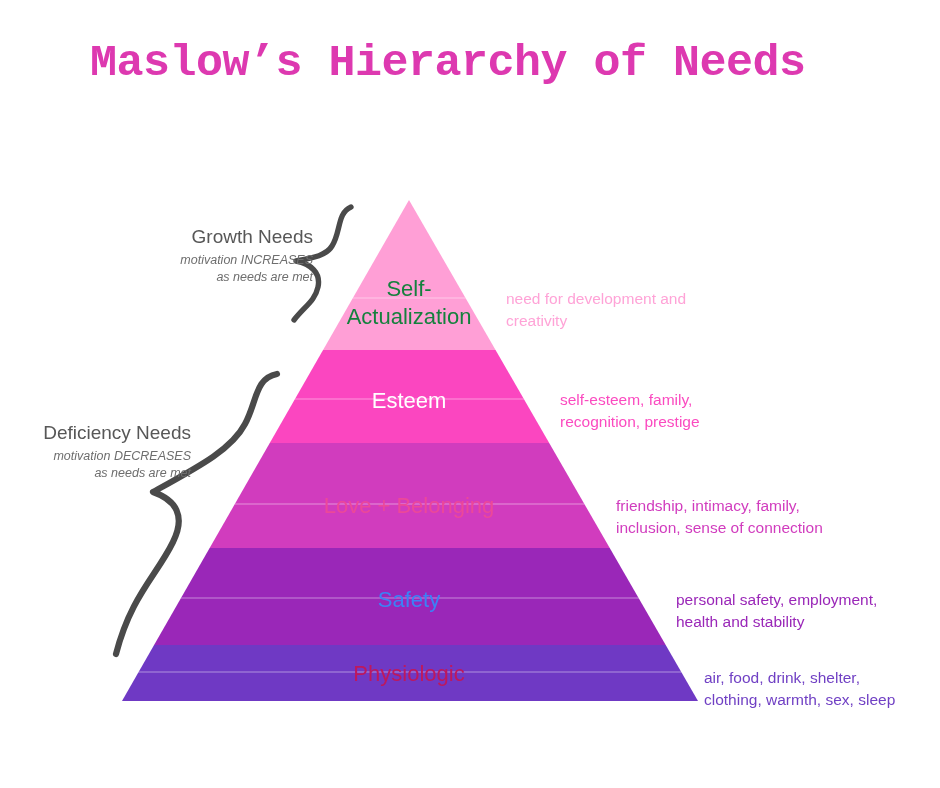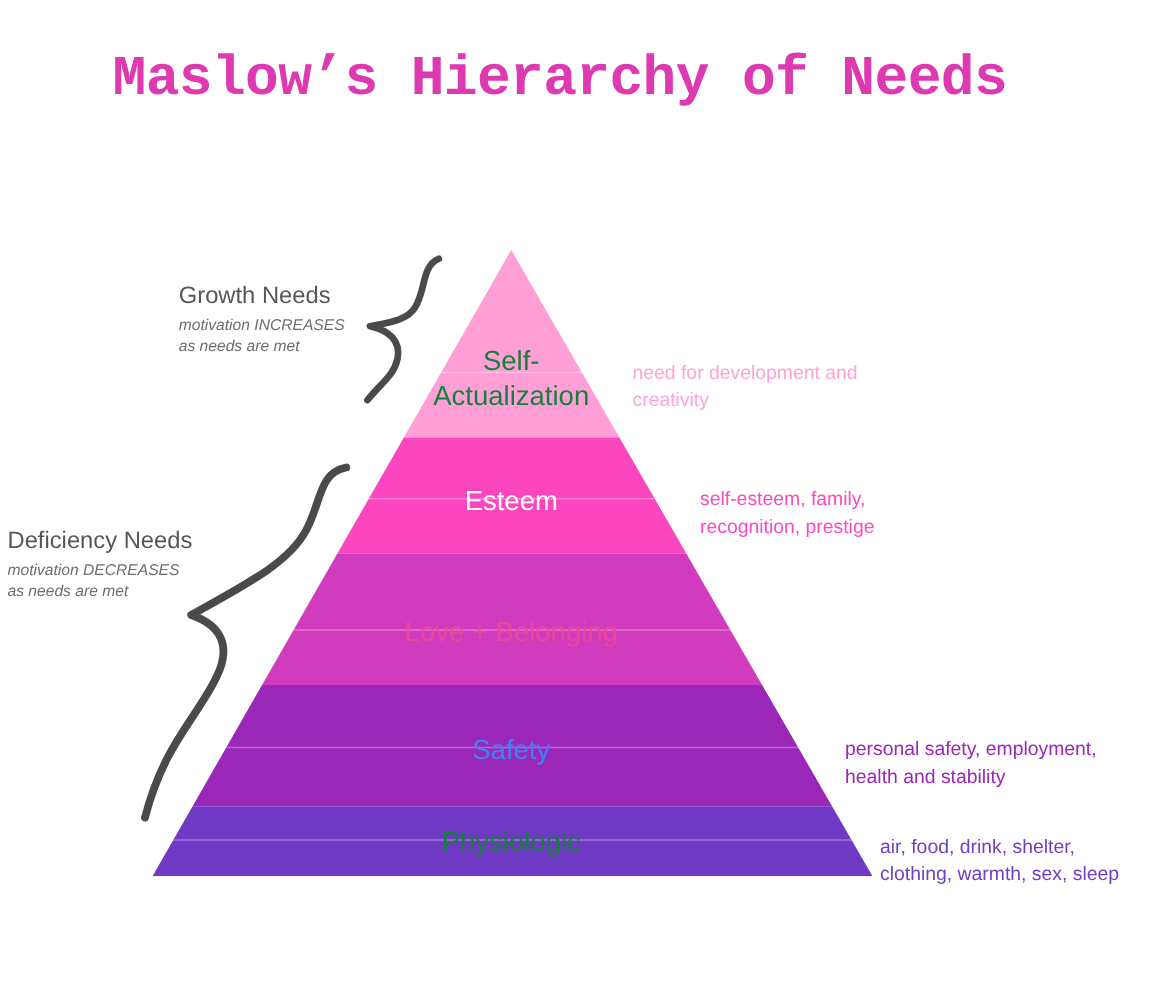--- a/index.html
+++ b/index.html
@@ -41,21 +41,21 @@
   
   .desc{
     position:absolute;
     font-size:15.5px;
     line-height:1.45;
     white-space:pre-line;
     margin-top:12px;
   }
 
   
-  .annot{position:absolute;text-align:left;}
+  .annot{position:absolute;text-align:right;}
   .annot .annot-title{
     font-size:19px;
     color:#575757;
     line-height:1.2;
     white-space:nowrap;
   }
   .annot .annot-sub{
     font-size:12.5px;
     font-style:italic;
     color:#6e6e6e;
@@ -108,28 +108,30 @@
 
   <div class="tier-label" id="lbl-5" style="left: 289px; top: 275px; width: 240px; color: #15803d;">Self-
 Actualization</div>
 
   <div class="tier-label" id="lbl-4" style="left: 289px; top: 387px; width: 240px; color: rgb(255, 255, 255);">Esteem</div>
 
   <div class="tier-label" id="lbl-3" style="left: 269px; top: 492px; width: 280px; color: #ec4899;">Love + Belonging</div>
 
   <div class="tier-label" id="lbl-2" style="left: 289px; top: 586px; width: 240px; color: #3b82f6;">Safety</div>
 
-  <div class="tier-label" id="lbl-1" style="left: 289px; top: 660px; width: 240px; color: #15803d;">Physiologic</div>
+  <div class="tier-label" id="lbl-1" style="left: 289px; top: 660px; width: 240px; color: #be185d;">Physiologic</div>
 
   <div class="desc" id="desc-5" style="left: 506px; top: 276px; width: 300px; color: rgb(255, 163, 215);">need for development and
 creativity</div>
 
   <div class="desc" id="desc-4" style="left: 560px; top: 377px; width: 300px; color: rgb(251, 75, 192);">self-esteem, family,
 recognition, prestige</div>
 
+  <div class="desc" id="desc-3" style="left: 616px; top: 483px; width: 320px; color: rgb(209, 60, 190);">friendship, intimacy, family,
+inclusion, sense of connection</div>
 
   <div class="desc" id="desc-2" style="left: 676px; top: 577px; width: 270px; color: rgb(154, 39, 184);">personal safety, employment,
 health and stability</div>
 
   <div class="desc" id="desc-1" style="left: 704px; top: 655px; width: 250px; color: rgb(112, 64, 196);">air, food, drink, shelter,
 clothing, warmth, sex, sleep</div>
 
   <div class="annot" style="left:143px;top:226px;width:170px;">
     <div class="annot-title" style="color: rgb(87, 87, 87);">Growth Needs</div>
     <div class="annot-sub" style="color: rgb(110, 110, 110);">motivation INCREASES

